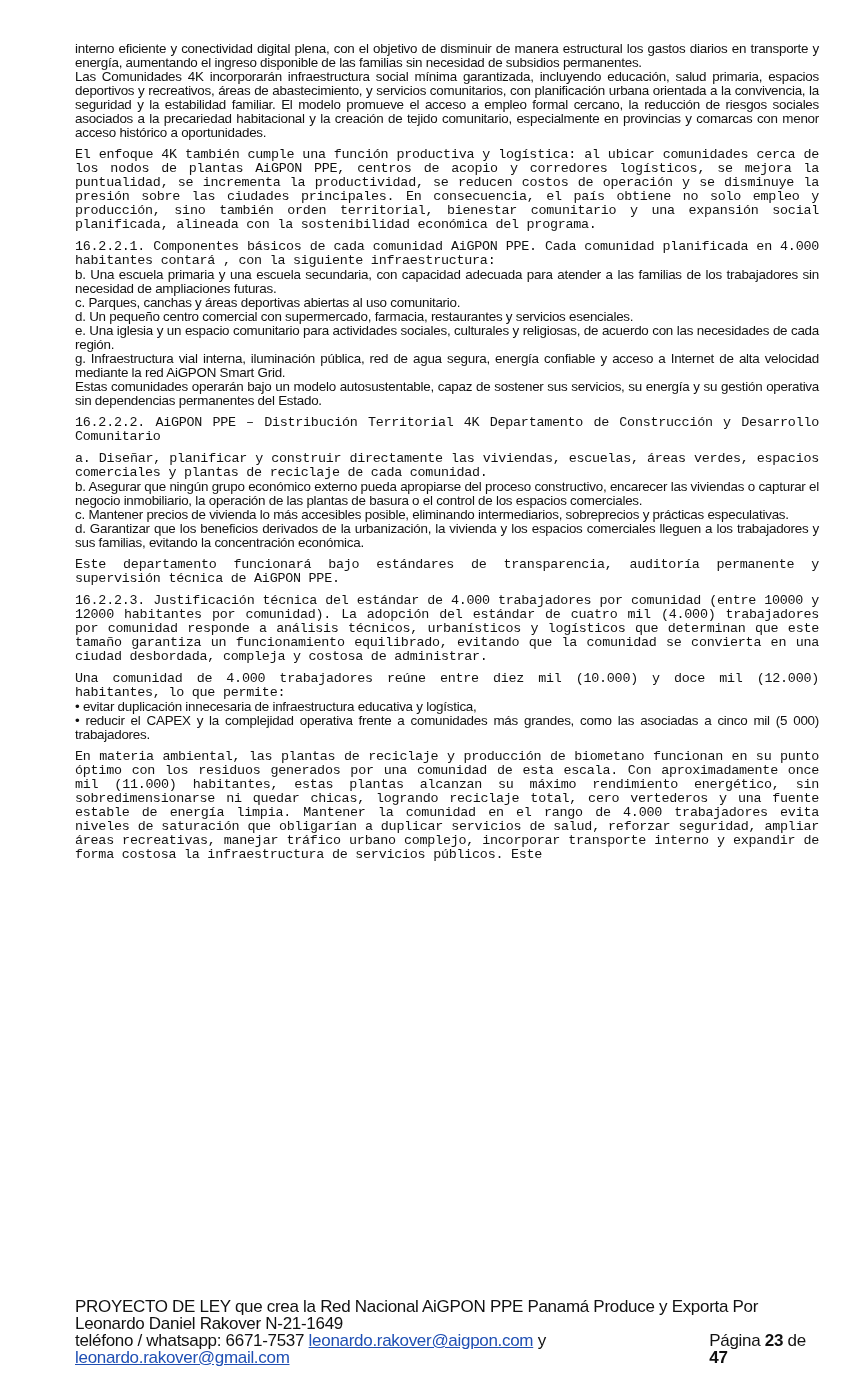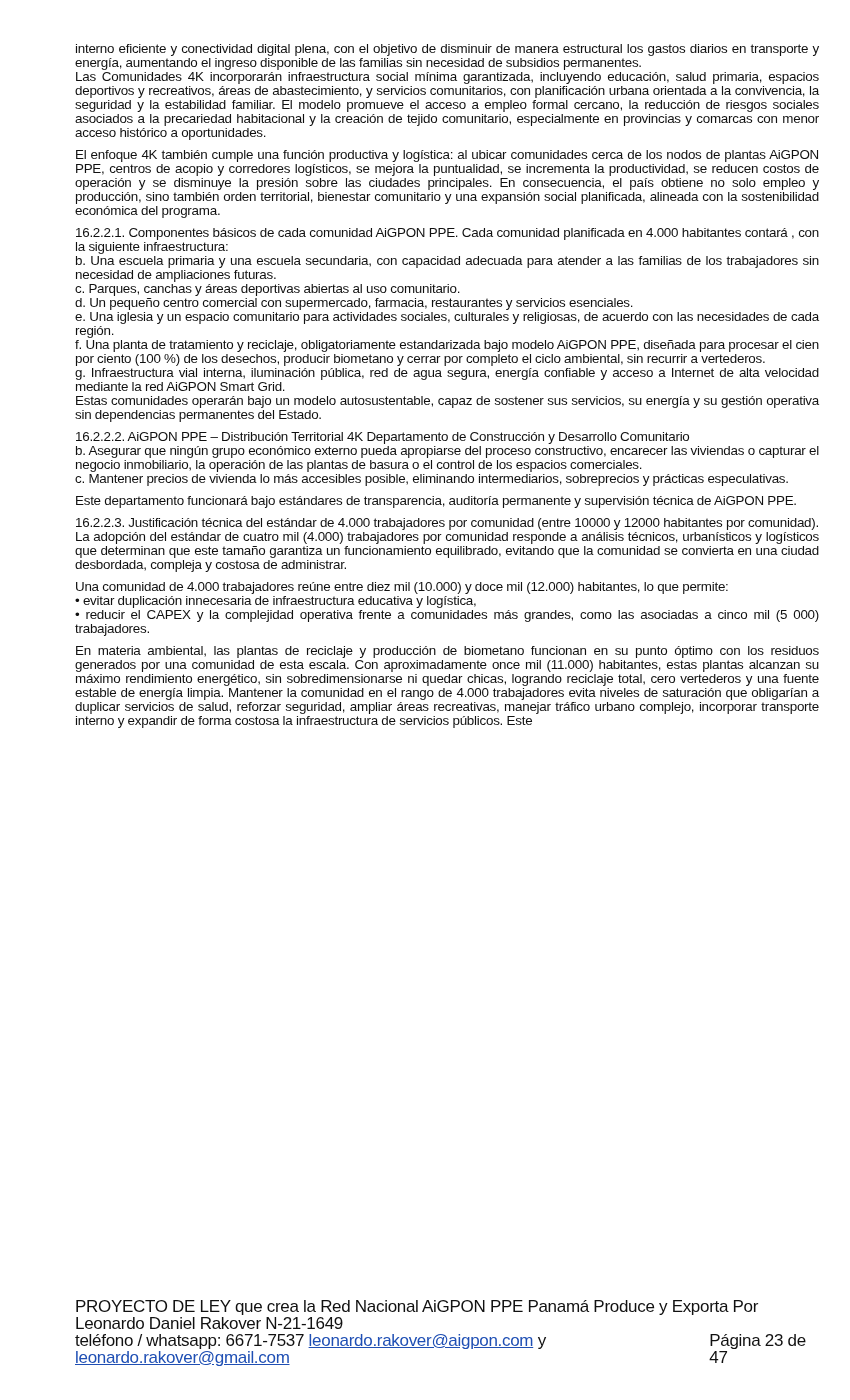--- a/index.html
+++ b/index.html
@@ -4,48 +4,49 @@
 <style>
   html, body { margin: 0; padding: 0; background: #ffffff; }
   body { width: 850px; height: 1400px; position: relative; overflow: hidden; }
   .page {
     position: absolute; left: 75px; top: 42px; width: 744px;
     font-family: "Liberation Sans", sans-serif;
     font-size: 13.4px; line-height: 14px; color: #111111;
     letter-spacing: -0.25px;
   }
   .page p { margin: 0; text-align: justify; }
-  .gap { margin-top: 8px !important; }
+  .gap { margin-top: 8px !important; font-family: Liberation Mono, monospace; }
   .footer {
     position: absolute; left: 75px; top: 1298px; width: 744px;
     font-family: "Liberation Sans", sans-serif;
     font-size: 17px; line-height: 17px; color: #111111; letter-spacing: -0.3px;
   }
   .footer a { color: #1f4fb4; text-decoration: underline; }
   .footer .row2 { display: flex; }
-  .footer b { font-weight: normal; margin-top: 32px; }
+  .footer b { font-weight: bold; margin-top: 32px; }
 </style>
 </head>
 <body>
 
 <div class="page">
   <p>interno eficiente y conectividad digital plena, con el objetivo de disminuir de manera estructural los gastos diarios en transporte y energía, aumentando el ingreso disponible de las familias sin necesidad de subsidios permanentes.</p>
   <p>Las Comunidades 4K incorporarán infraestructura social mínima garantizada, incluyendo educación, salud primaria, espacios deportivos y recreativos, áreas de abastecimiento, y servicios comunitarios, con planificación urbana orientada a la convivencia, la seguridad y la estabilidad familiar. El modelo promueve el acceso a empleo formal cercano, la reducción de riesgos sociales asociados a la precariedad habitacional y la creación de tejido comunitario, especialmente en provincias y comarcas con menor acceso histórico a oportunidades.</p>
   <p class="gap">El enfoque 4K también cumple una función productiva y logística: al ubicar comunidades cerca de los nodos de plantas AiGPON PPE, centros de acopio y corredores logísticos, se mejora la puntualidad, se incrementa la productividad, se reducen costos de operación y se disminuye la presión sobre las ciudades principales. En consecuencia, el país obtiene no solo empleo y producción, sino también orden territorial, bienestar comunitario y una expansión social planificada, alineada con la sostenibilidad económica del programa.</p>
   <p class="gap">16.2.2.1. Componentes básicos de cada comunidad AiGPON PPE. Cada comunidad planificada en 4.000 habitantes contará , con la siguiente infraestructura:</p>
   <p>b. Una escuela primaria y una escuela secundaria, con capacidad adecuada para atender a las familias de los trabajadores sin necesidad de ampliaciones futuras.</p>
   <p>c. Parques, canchas y áreas deportivas abiertas al uso comunitario.</p>
   <p>d. Un pequeño centro comercial con supermercado, farmacia, restaurantes y servicios esenciales.</p>
   <p>e. Una iglesia y un espacio comunitario para actividades sociales, culturales y religiosas, de acuerdo con las necesidades de cada región.</p>
-  <p>f. Una planta de tratamiento y reciclaje, obligatoriamente estandarizada bajo modelo AiGPON PPE, diseñada para procesar el cien por ciento (100 %) de los desechos, producir biometano y cerrar por completo el ciclo ambiental, sin recurrir a vertederos.</p>
   <p>g. Infraestructura vial interna, iluminación pública, red de agua segura, energía confiable y acceso a Internet de alta velocidad mediante la red AiGPON Smart Grid.</p>
   <p>Estas comunidades operarán bajo un modelo autosustentable, capaz de sostener sus servicios, su energía y su gestión operativa sin dependencias permanentes del Estado.</p>
   <p class="gap">16.2.2.2. AiGPON PPE – Distribución Territorial 4K  Departamento de Construcción y Desarrollo Comunitario</p>
+  <p class="gap">a. Diseñar, planificar y construir directamente las viviendas, escuelas, áreas verdes, espacios comerciales y plantas de reciclaje de cada comunidad.</p>
   <p>b. Asegurar que ningún grupo económico externo pueda apropiarse del proceso constructivo, encarecer las viviendas o capturar el negocio inmobiliario, la operación de las plantas de basura o el control de los espacios comerciales.</p>
   <p>c. Mantener precios de vivienda lo más accesibles posible, eliminando intermediarios, sobreprecios y prácticas especulativas.</p>
+  <p>d. Garantizar que los beneficios derivados de la urbanización, la vivienda y los espacios comerciales lleguen a los trabajadores y sus familias, evitando la concentración económica.</p>
   <p class="gap">Este departamento funcionará bajo estándares de transparencia, auditoría permanente y supervisión técnica de AiGPON PPE.</p>
   <p class="gap">16.2.2.3. Justificación técnica del estándar de 4.000 trabajadores por comunidad (entre 10000 y 12000 habitantes por comunidad). La adopción del estándar de cuatro mil (4.000) trabajadores por comunidad responde a análisis técnicos, urbanísticos y logísticos que determinan que este tamaño garantiza un funcionamiento equilibrado, evitando que la comunidad se convierta en una ciudad desbordada, compleja y costosa de administrar.</p>
   <p class="gap">Una comunidad de 4.000 trabajadores reúne entre diez mil (10.000) y doce mil (12.000) habitantes, lo que permite:</p>
   <p>• evitar duplicación innecesaria de infraestructura educativa y logística,</p>
   <p>• reducir el CAPEX y la complejidad operativa frente a comunidades más grandes, como las asociadas a cinco mil (5 000) trabajadores.</p>
   <p class="gap">En materia ambiental, las plantas de reciclaje y producción de biometano funcionan en su punto óptimo con los residuos generados por una comunidad de esta escala. Con aproximadamente once mil (11.000) habitantes, estas plantas alcanzan su máximo rendimiento energético, sin sobredimensionarse ni quedar chicas, logrando reciclaje total, cero vertederos y una fuente estable de energía limpia. Mantener la comunidad en el rango de 4.000 trabajadores evita niveles de saturación que obligarían a duplicar servicios de salud, reforzar seguridad, ampliar áreas recreativas, manejar tráfico urbano complejo, incorporar transporte interno y expandir de forma costosa la infraestructura de servicios públicos. Este</p>
 </div>
 
 <div class="footer">
   <div>PROYECTO DE LEY que crea la Red Nacional AiGPON PPE  Panamá Produce y Exporta Por Leonardo Daniel Rakover N-21-1649</div>

